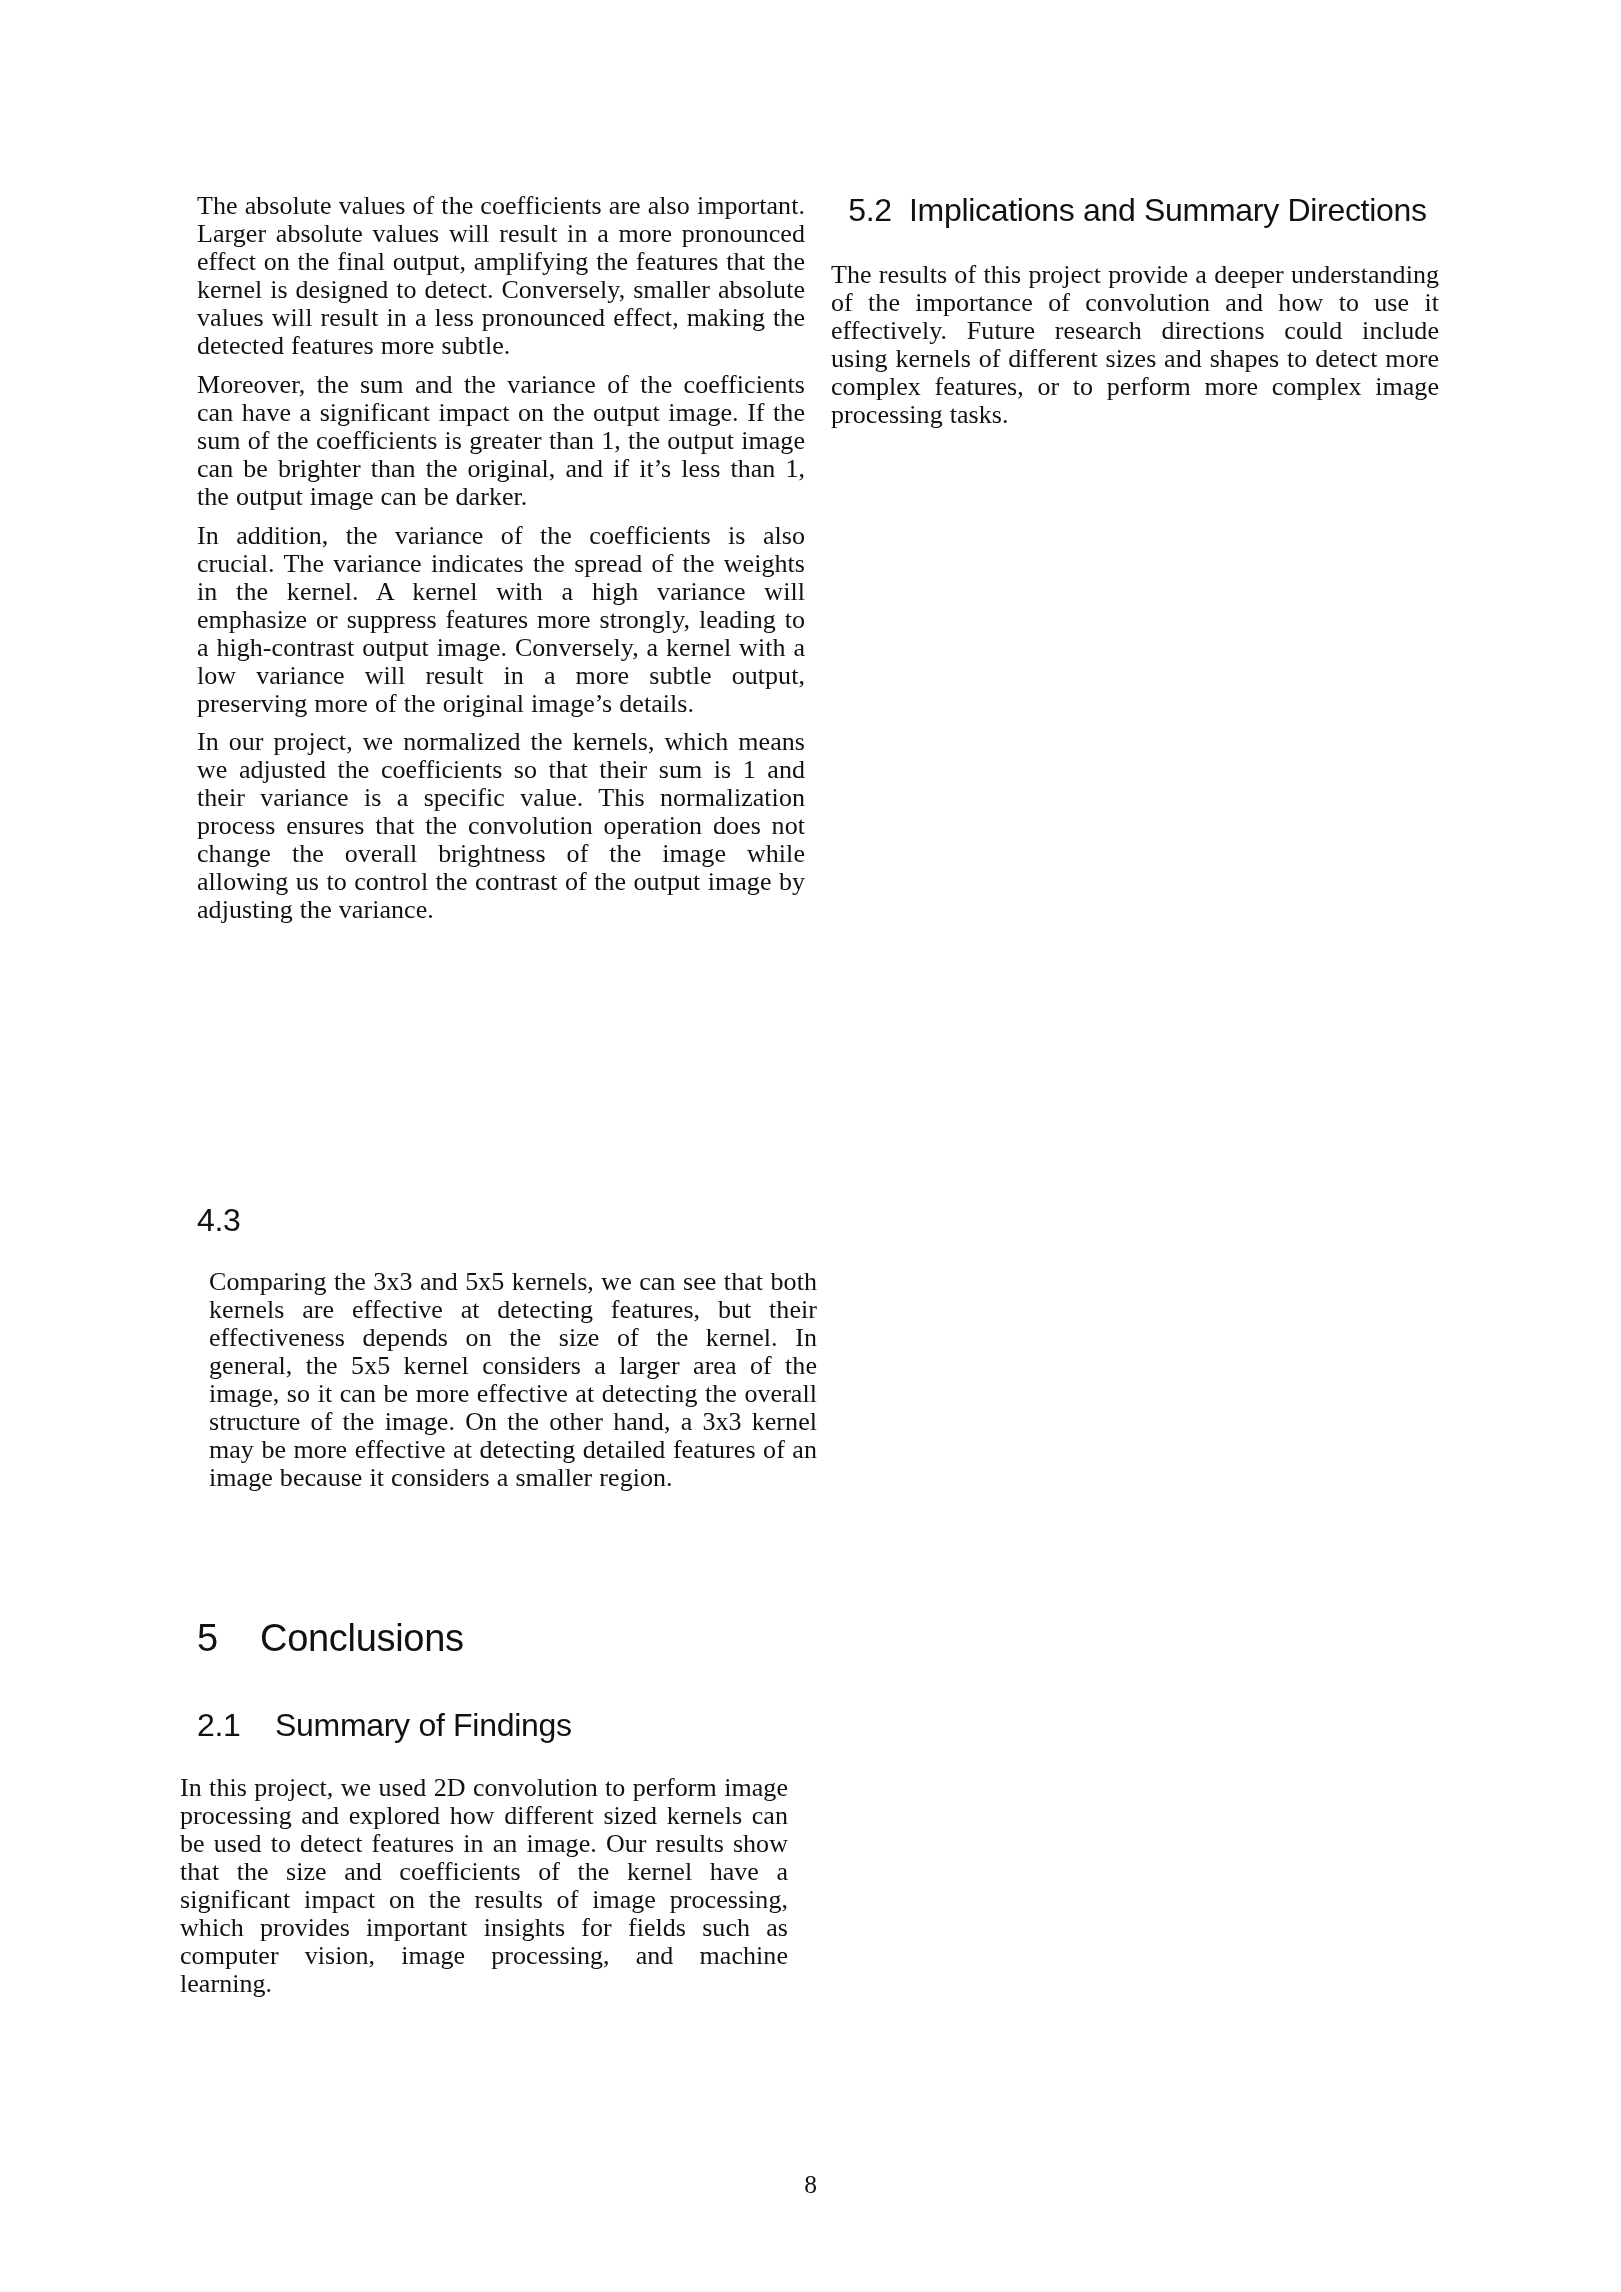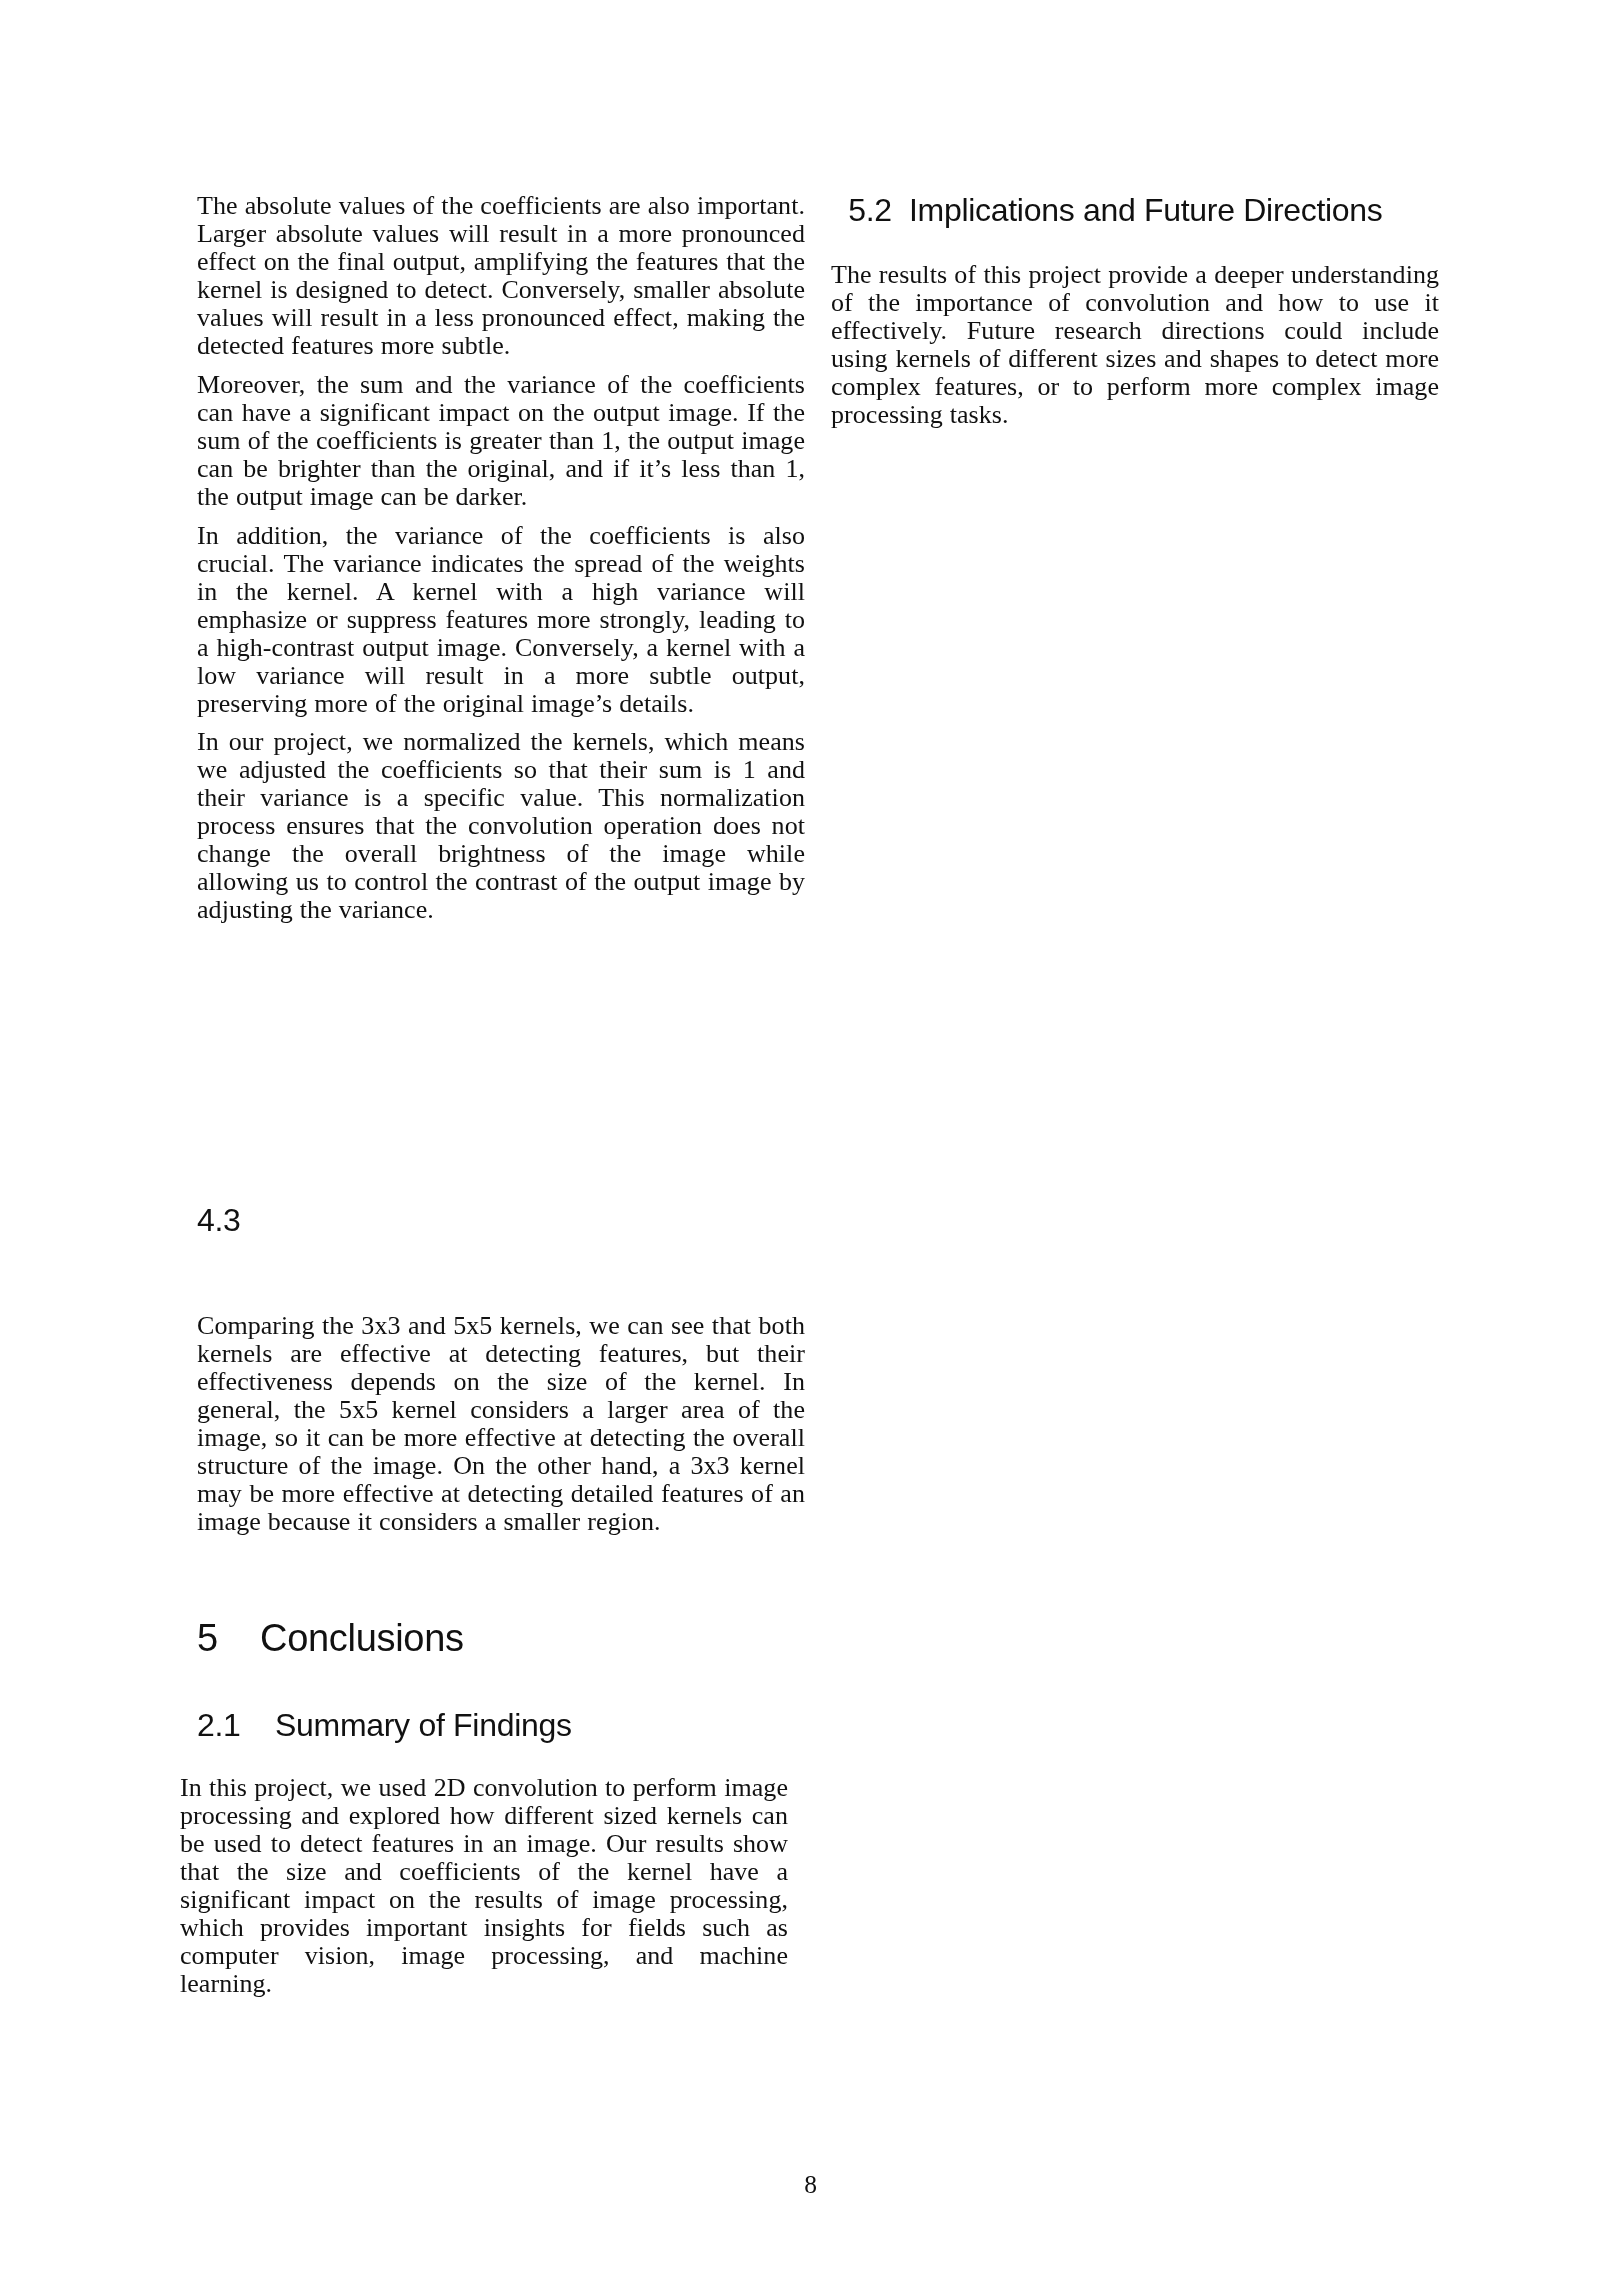--- a/index.html
+++ b/index.html
@@ -66,21 +66,21 @@
   <p class="body">Moreover, the sum and the variance of the coeffi­cients can have a significant impact on the output image. If the sum of the coefficients is greater than 1, the output image can be brighter than the origi­nal, and if it’s less than 1, the output image can be darker.</p>
   <p class="body">In addition, the variance of the coefficients is also crucial. The variance indicates the spread of the weights in the kernel. A kernel with a high vari­ance will emphasize or suppress features more strongly, leading to a high-contrast output image. Conversely, a kernel with a low variance will result in a more subtle output, preserving more of the original image’s details.</p>
   <p class="body">In our project, we normalized the kernels, which means we adjusted the coefficients so that their sum is 1 and their variance is a specific value. This normalization process ensures that the convolution operation does not change the overall brightness of the image while allowing us to control the contrast of the output image by adjusting the variance.</p>
 </div>
 
 <div class="abs" style="left:197px; top:1202px; width:608px;">
   <h2 class="h2">
     <span class="num">4.3</span>
   </h2>
 </div>
-<div class="abs" style="left:197px; top:1268px; width:608px;margin-top:44px;">
+<div class="abs" style="left:209px; top:1268px; width:608px;">
   <p class="body">Comparing the 3x3 and 5x5 kernels, we can see that both kernels are effective at detecting features, but their effectiveness depends on the size of the kernel. In general, the 5x5 kernel considers a larger area of the image, so it can be more effective at detecting the overall structure of the image. On the other hand, a 3x3 kernel may be more effective at detecting detailed features of an image because it considers a smaller region.</p>
 </div>
 
 <div class="abs" style="left:197px; top:1617px; width:608px;">
   <h1 class="h1">
     <span class="num">5</span>
     <span>Conclusions</span>
   </h1>
 </div>
 
@@ -90,21 +90,21 @@
     <span>Summary of Findings</span>
   </h2>
 </div>
 <div class="abs" style="left:180px; top:1774px; width:608px;">
   <p class="body">In this project, we used 2D convolution to perform image processing and explored how different sized kernels can be used to detect features in an image. Our results show that the size and coefficients of the kernel have a significant impact on the results of image processing, which provides important in­sights for fields such as computer vision, image processing, and machine learning.</p>
 </div>
 
 <div class="abs" style="left:831px; top:192px; width:608px;text-align:center;">
   <h2 class="h2">
     <span class="num">5.2</span>
-    <span>Implications and Future Directions</span>
+    <span>Implications and Summary Directions</span>
   </h2>
 </div>
 <div class="abs" style="left:831px; top:261px; width:608px;">
   <p class="body">The results of this project provide a deeper un­derstanding of the importance of convolution and how to use it effectively. Future research directions could include using kernels of different sizes and shapes to detect more complex features, or to per­form more complex image processing tasks.</p>
 </div>
 
 <div class="page-number">8</div>
 
 
 </body></html>

